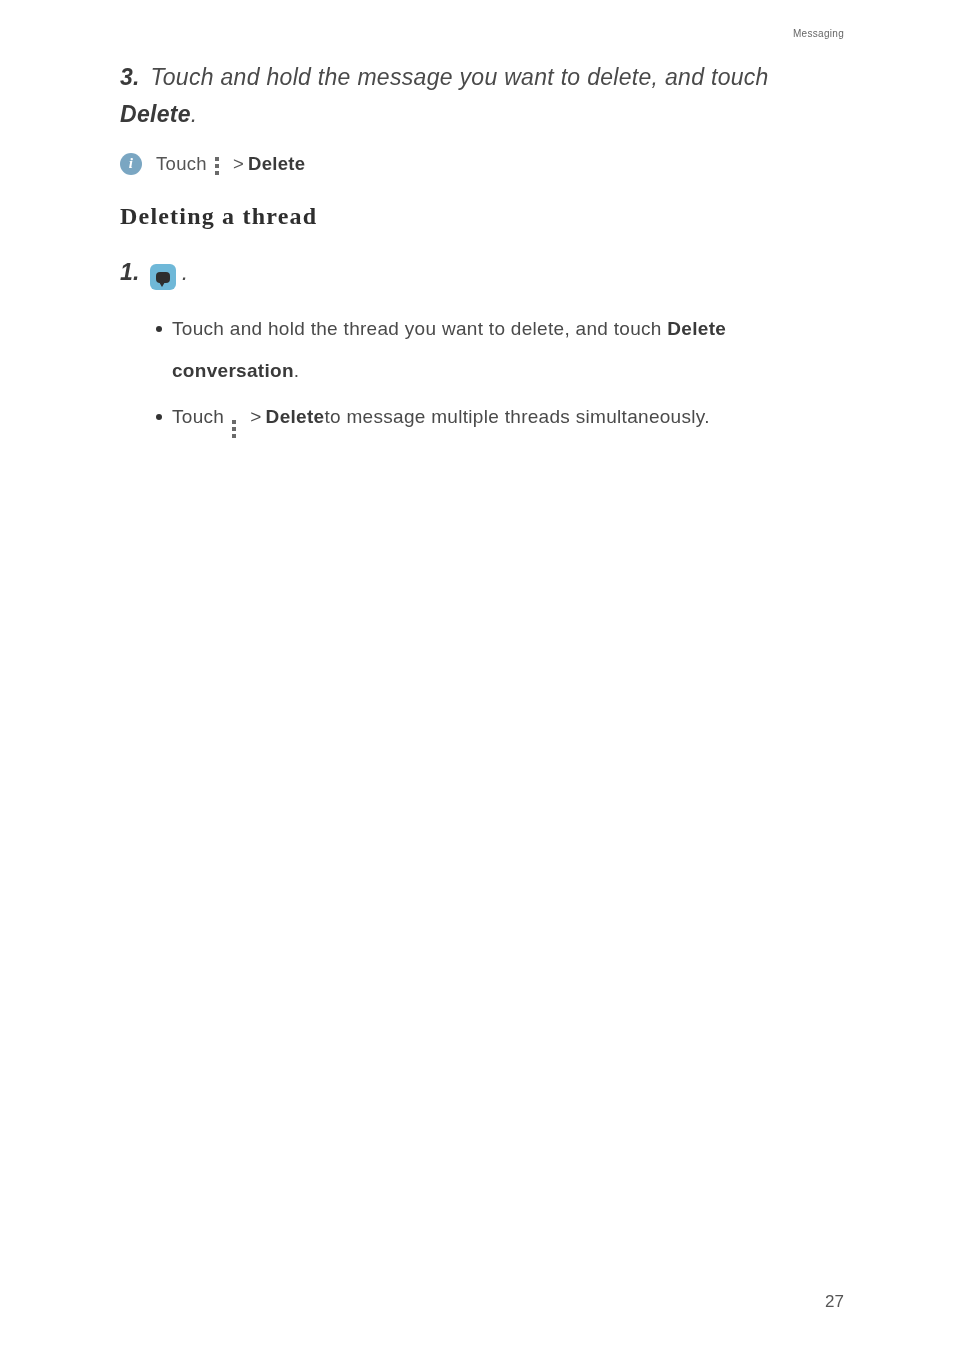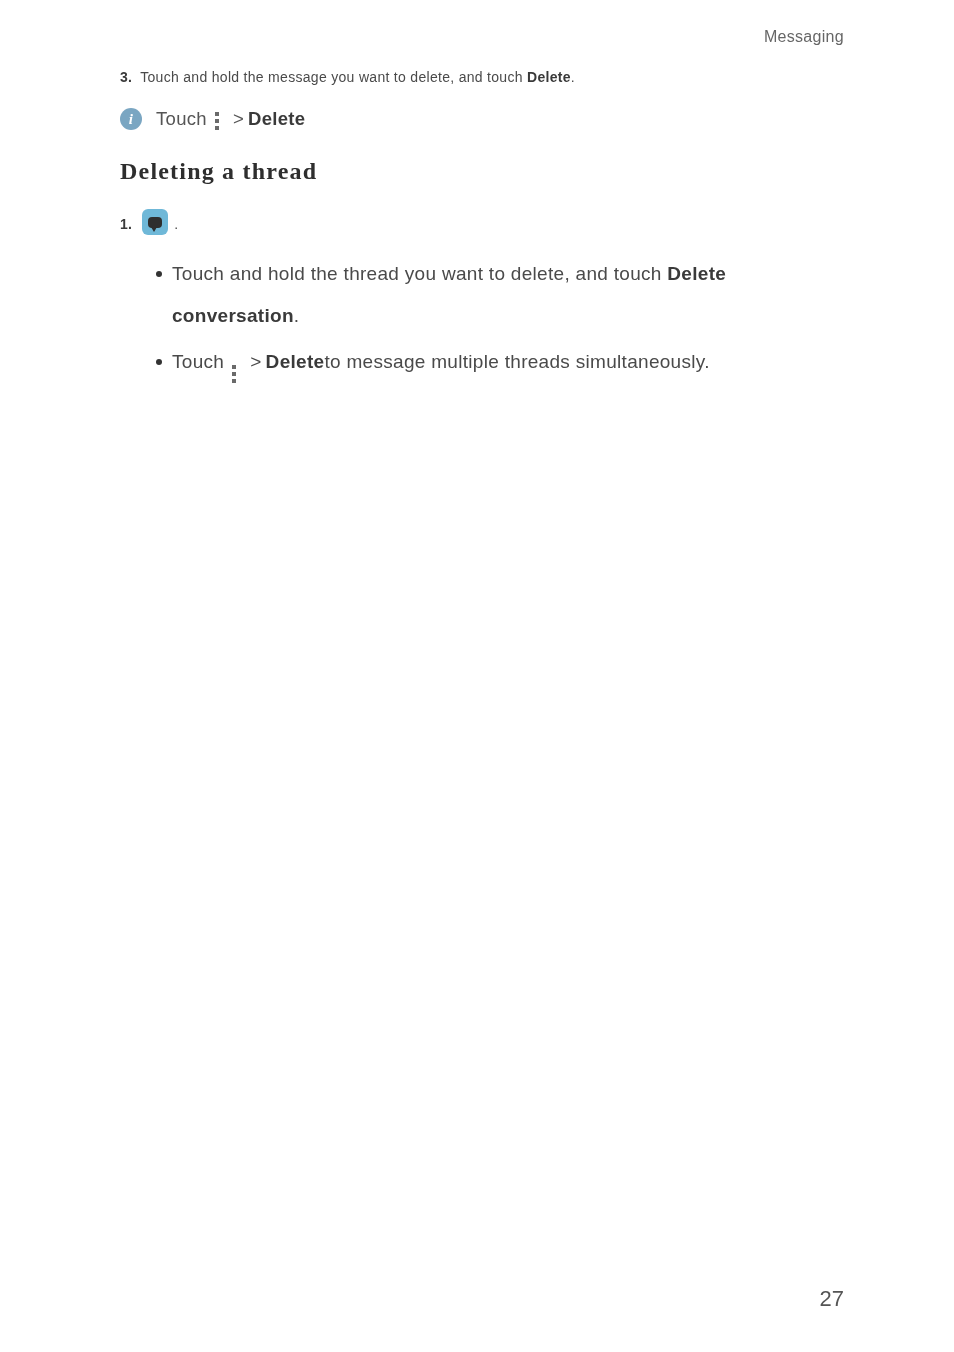--- a/index.html
+++ b/index.html
@@ -13,31 +13,32 @@
     position: relative;
   }
   .page {
     padding: 28px 110px 0 120px;
     box-sizing: border-box;
     position: relative;
     height: 100%;
   }
   .header {
     text-align: right;
-    font-size: 16px;
+    font-size: 10px;
     color: #666666;
     margin-bottom: 20px;
     letter-spacing: 0.3px;
   }
   .step {
-    font-size: 14px;
+    font-size: 23px;
     color: #4a4a4a;
     margin-bottom: 18px;
     line-height: 1.6;
     letter-spacing: 0.3px;
+    font-style: italic;
   }
   .stepnum {
     font-weight: 700;
     color: #3a3a3a;
     margin-right: 4px;
   }
   .bold {
     font-weight: 700;
     color: #3a3a3a;
   }
@@ -140,21 +141,21 @@
     width: 0;
     height: 0;
     border-left: 3px solid transparent;
     border-right: 3px solid transparent;
     border-top: 5px solid #2e2e2e;
   }
   .pagenum {
     position: absolute;
     bottom: 40px;
     right: 110px;
-    font-size: 22px;
+    font-size: 17px;
     color: #555555;
   }
   .gt {
     margin: 0 4px;
   }
 </style>
 </head>
 <body>
 
 <div class="page">

